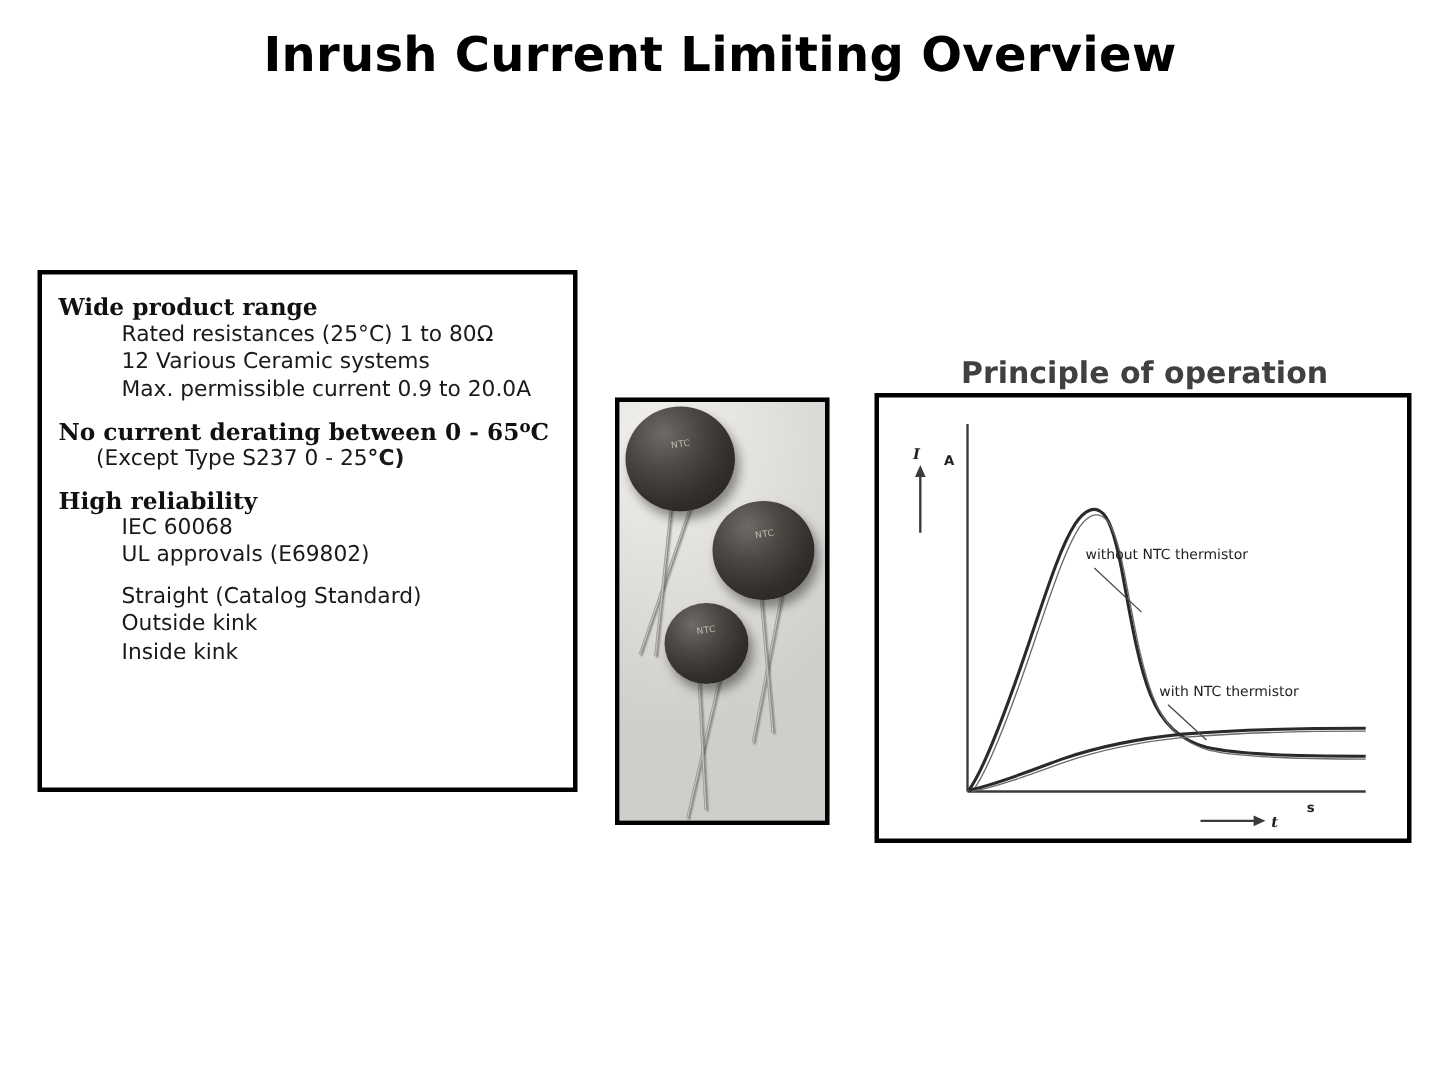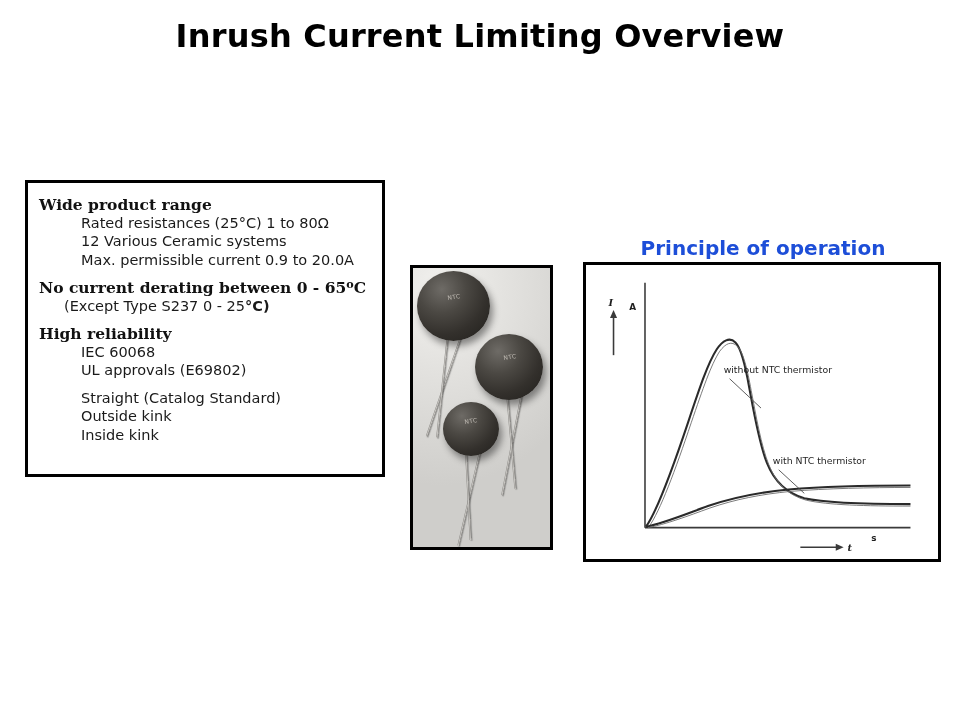--- a/index.html
+++ b/index.html
@@ -29,21 +29,21 @@
     letter-spacing: 0.2px;
     color: #000000;
   }
 
   
   #feature-box {
     position: absolute;
     left: 25px;
     top: 180px;
     width: 360px;
-    height: 297px;
+    height: 348px;
     border: 3px solid #000000;
     box-sizing: border-box;
     background: #ffffff;
     padding: 14px 8px 8px 8px;
   }
   .feat-head {
     font-family: "DejaVu Serif", serif;
     font-size: 15.5px;
     font-weight: bold;
     color: #111111;
@@ -122,21 +122,21 @@
   
   #chart-heading {
     position: absolute;
     left: 583px;
     top: 236px;
     width: 360px;
     text-align: center;
     font-family: "DejaVu Sans", sans-serif;
     font-size: 20px;
     font-weight: bold;
-    color: #1d4ed8;
+    color: #404040;
   }
   #chart-box {
     position: absolute;
     left: 583px;
     top: 262px;
     width: 358px;
     height: 300px;
     border: 3px solid #000000;
     box-sizing: border-box;
     background: #ffffff;

